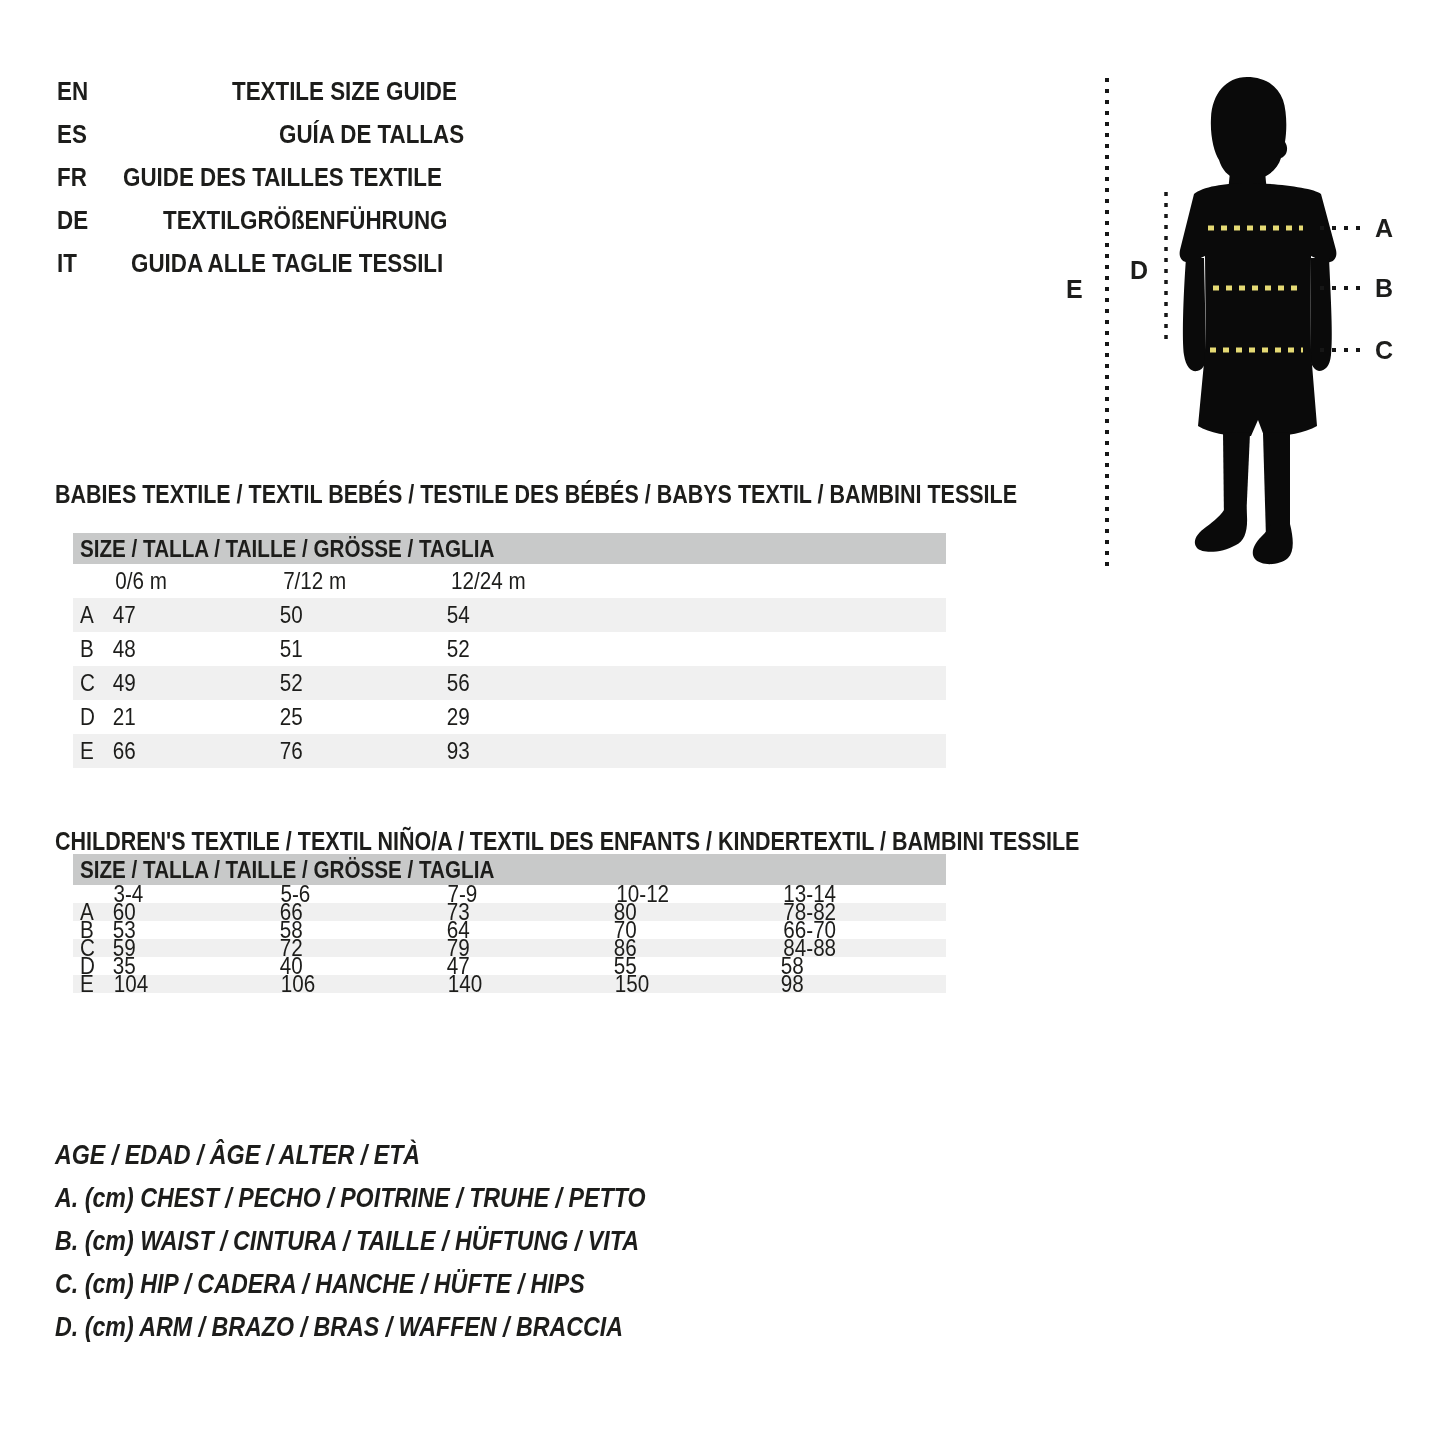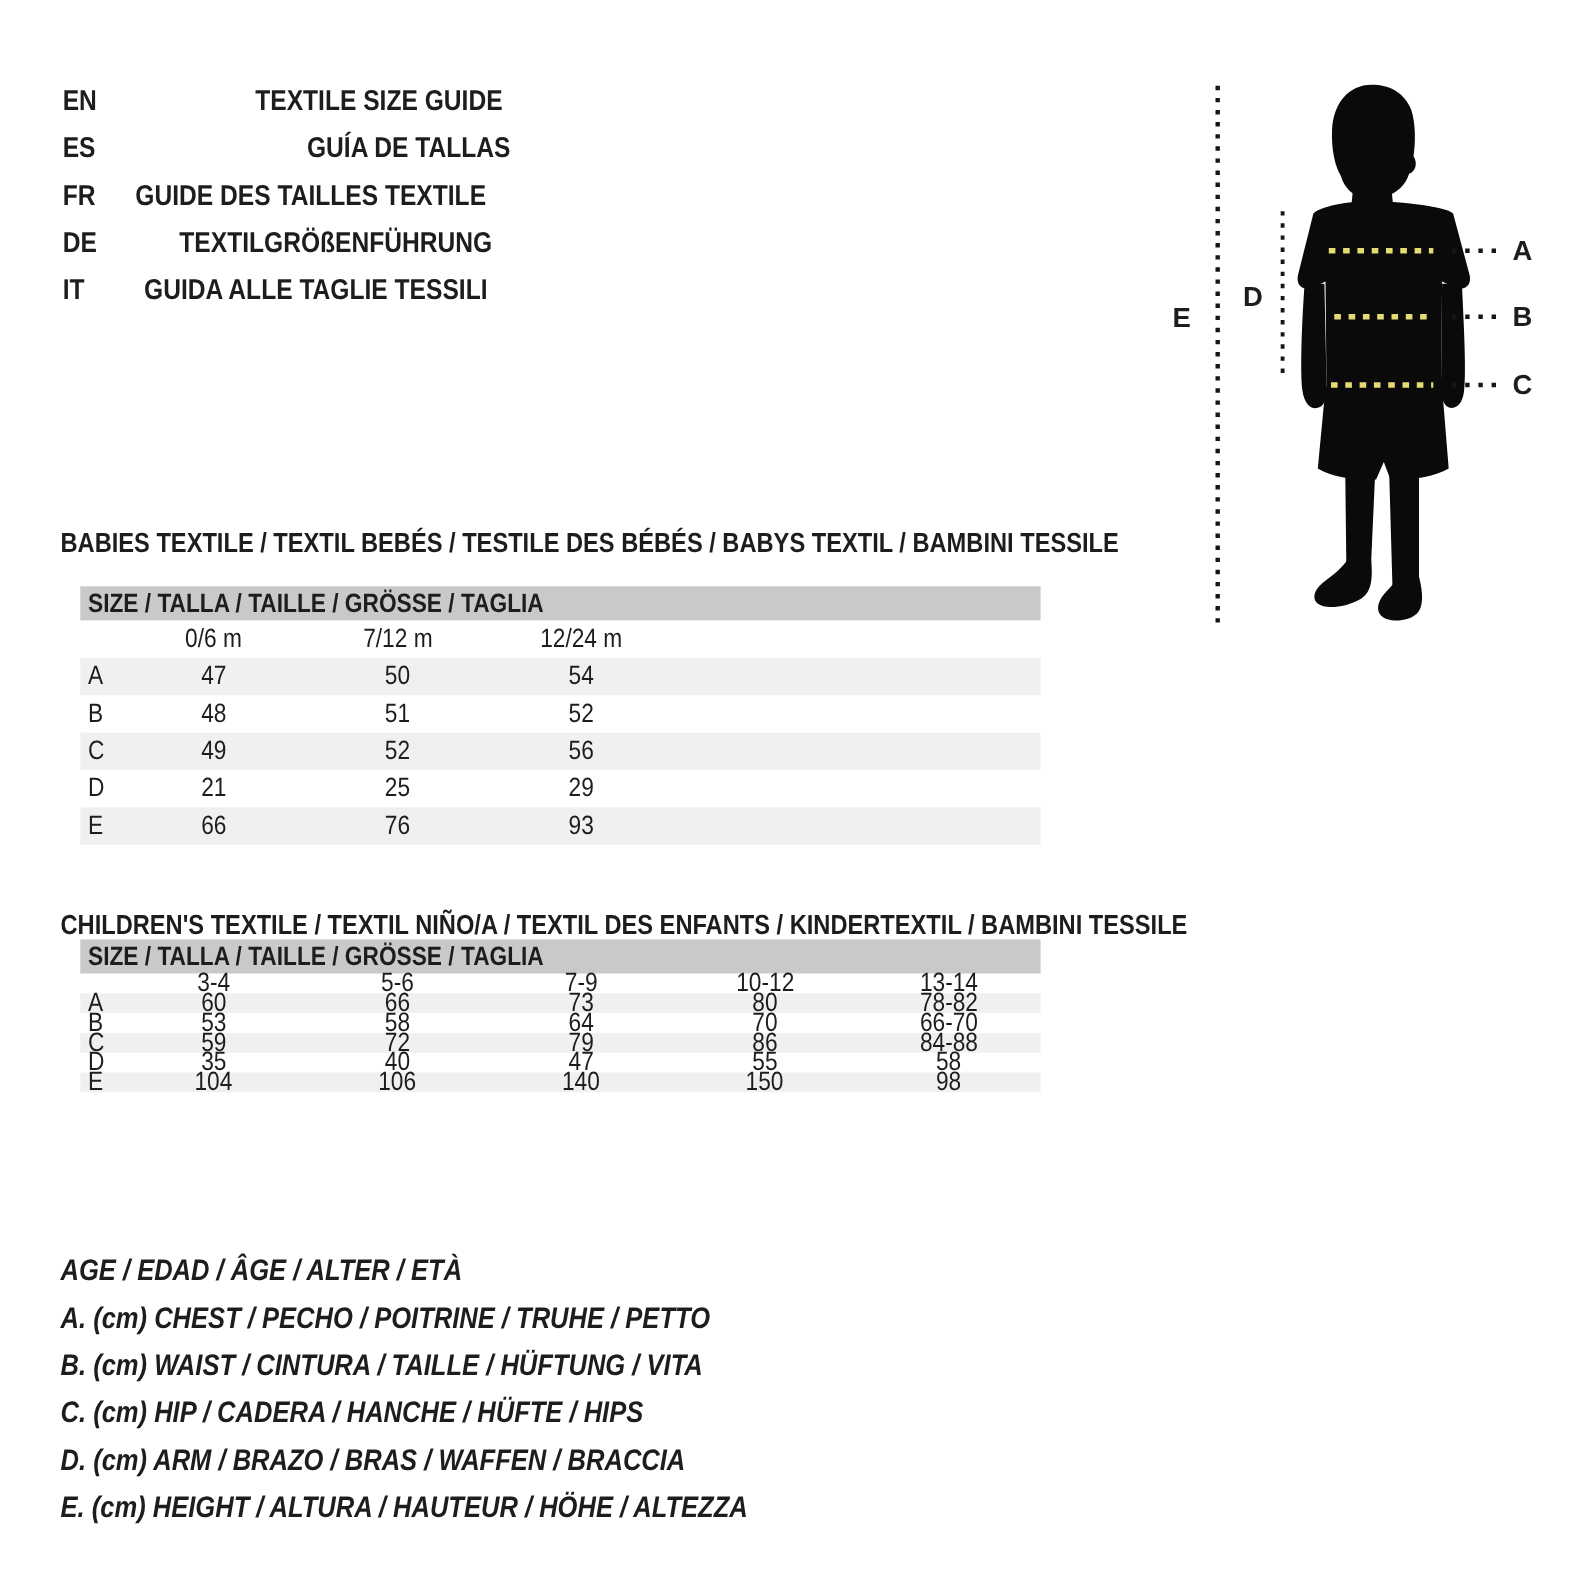--- a/index.html
+++ b/index.html
@@ -32,21 +32,21 @@
   .size-table{position:absolute;left:55px;width:873px;margin-left:18px;}
   .babies-table{top:533px;}
   .children-table{top:854px;}
   .size-bar{height:31px;background:#c8c9c9;display:flex;align-items:center;
             padding-left:7px;box-sizing:border-box;font-size:24px;font-weight:700;}
   .trow{display:flex;align-items:center;}
   .babies-table .trow{height:34px;}
   .children-table .trow{height:18px;text-decoration:underline;}
   .trow.shade{background:#f0f0f0;}
   .rlabel{width:38px;flex:0 0 38px;padding-left:7px;box-sizing:border-box;font-size:24px;}
-  .cell{width:167px;flex:0 0 167px;text-align:center;font-size:24px;}
+  .cell{width:167px;flex:0 0 167px;font-size:24px;}
 
   
   .legend{position:absolute;left:55px;top:1134px;}
   .legend-line{height:43px;display:flex;align-items:center;font-size:27px;font-weight:700;font-style:italic;}
 </style>
 </head>
 <body>
 
 <div class="lang-block">
   <div class="lang-row">
@@ -215,16 +215,13 @@
     </div>
   <div class="legend-line">
       <span class="cond">B. (cm) WAIST / CINTURA / TAILLE / HÜFTUNG / VITA</span>
     </div>
   <div class="legend-line">
       <span class="cond">C. (cm) HIP / CADERA / HANCHE / HÜFTE / HIPS</span>
     </div>
   <div class="legend-line">
       <span class="cond">D. (cm) ARM / BRAZO / BRAS / WAFFEN / BRACCIA</span>
     </div>
-  <div class="legend-line">
-      <span class="cond">E. (cm) HEIGHT / ALTURA / HAUTEUR / HÖHE / ALTEZZA</span>
-    </div>
 </div>
 
 </body></html>

